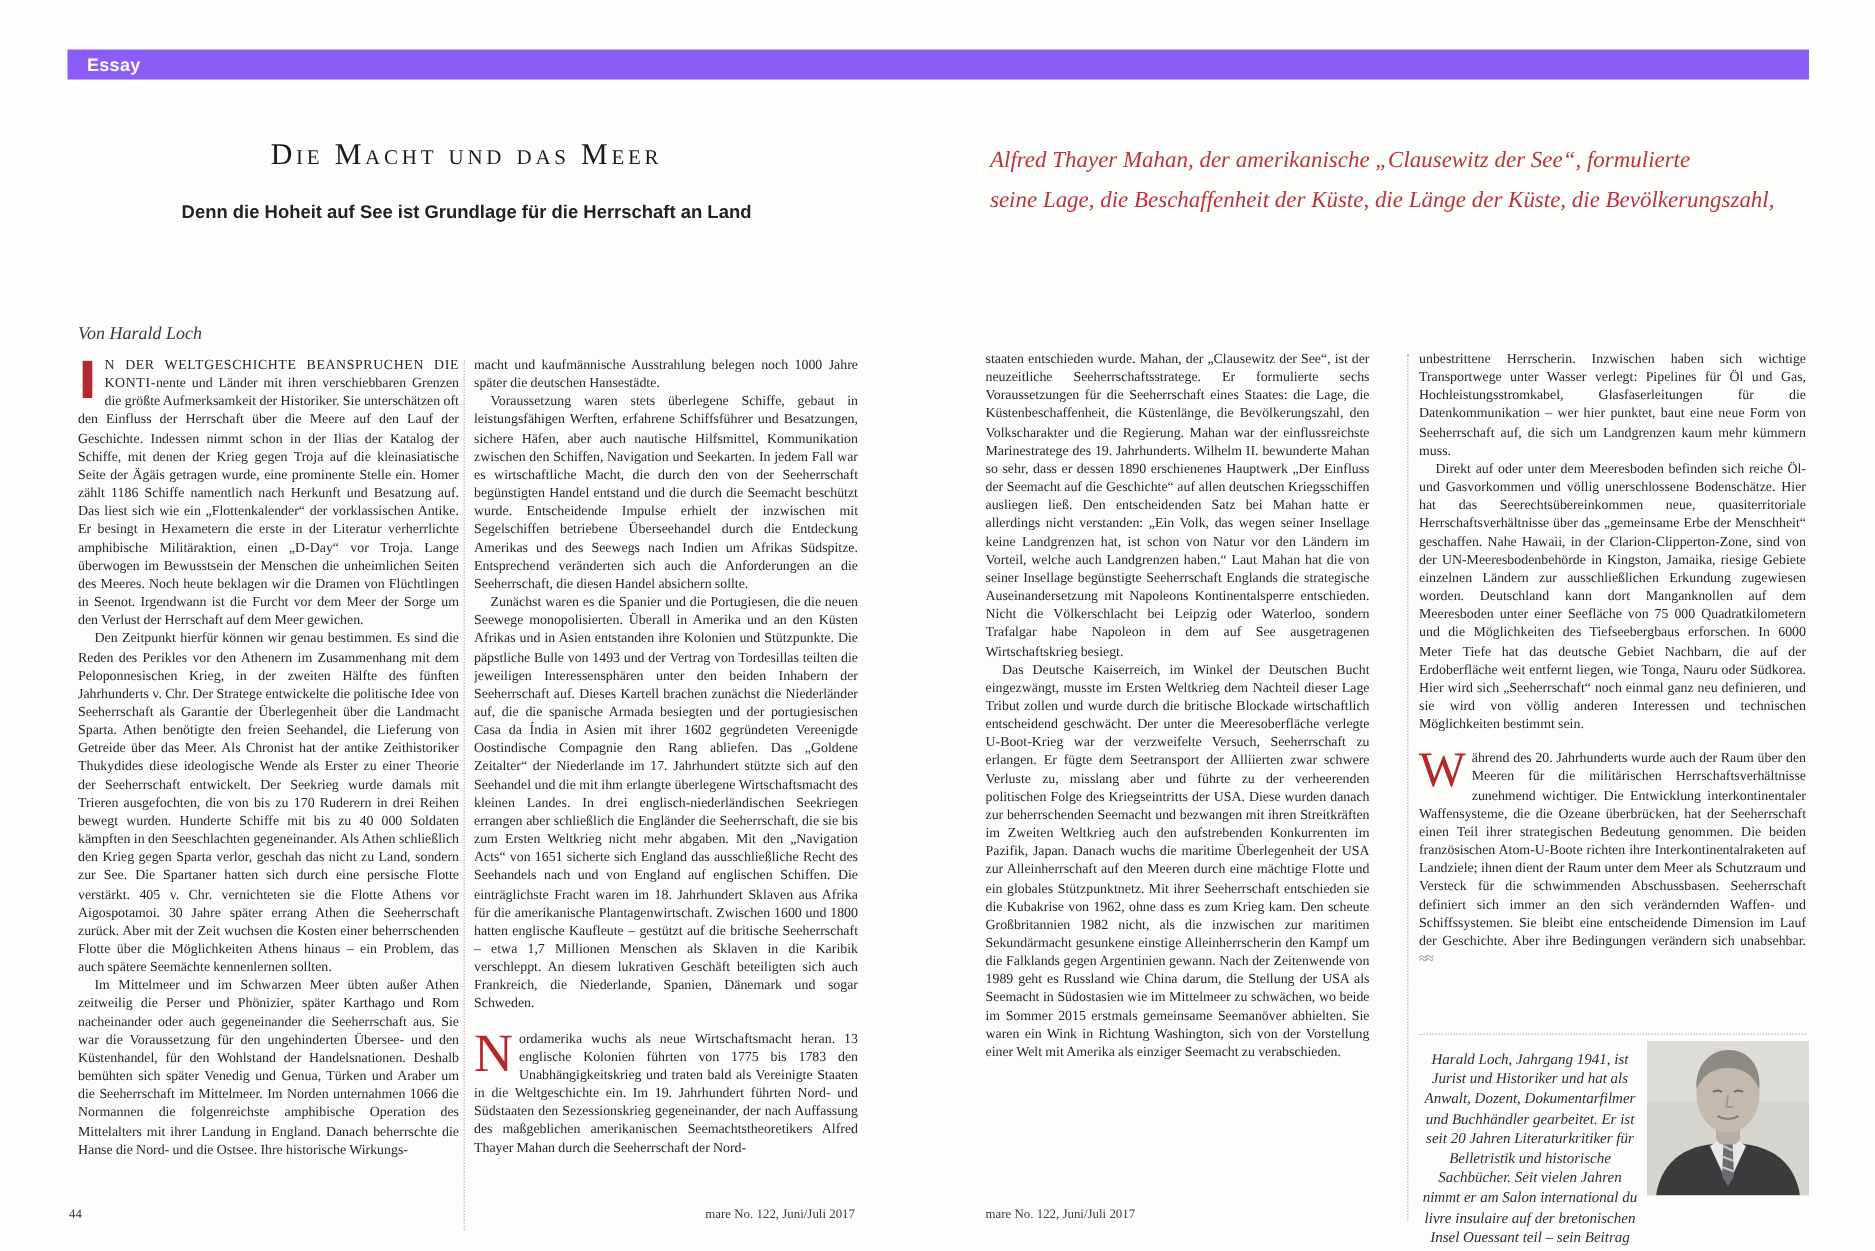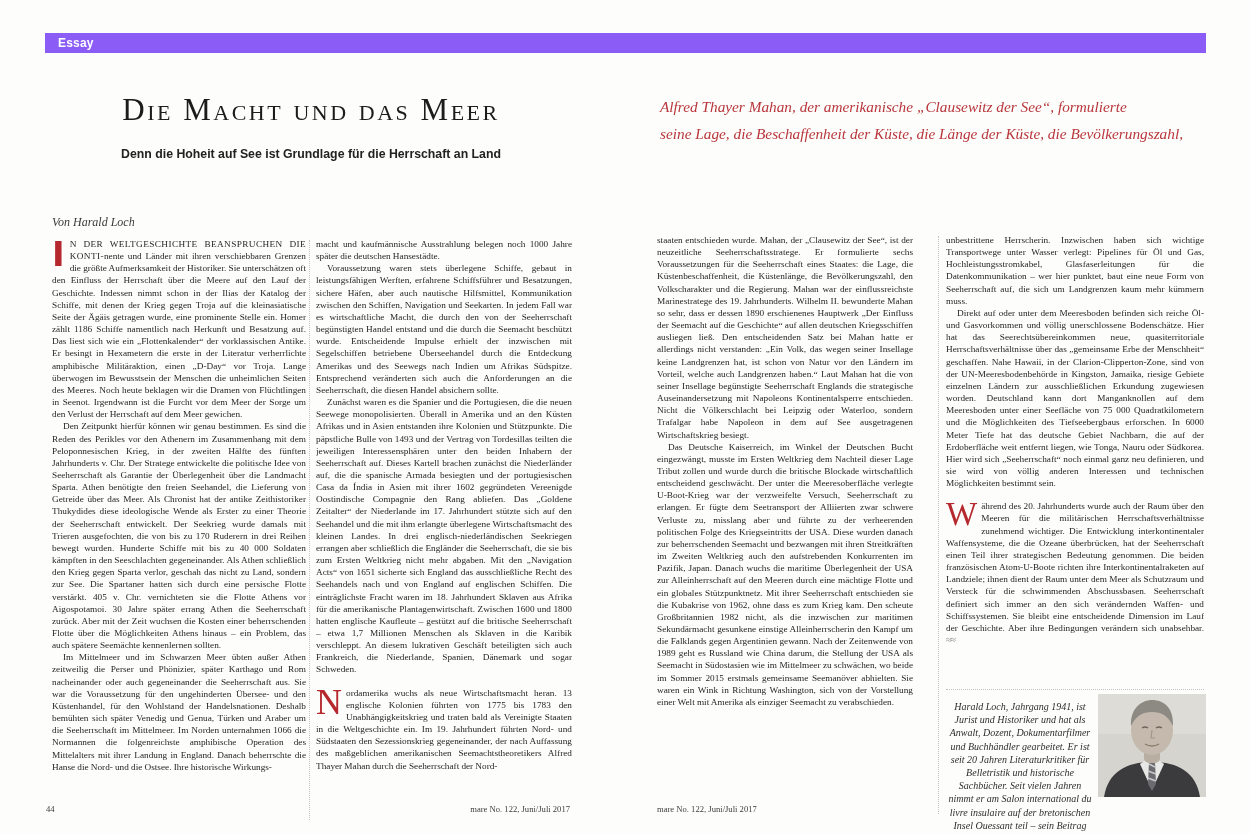--- a/index.html
+++ b/index.html
@@ -14,21 +14,21 @@
     background:#8b5cf6;display:flex;align-items:center;
   }
   .essay-bar .label{
     font-family:"Liberation Sans", sans-serif;font-weight:bold;
     color:#ffffff;font-size:12px;padding-left:13px;letter-spacing:.2px;
   }
   
   .title-block{position:absolute;left:52px;top:92px;width:518px;text-align:center;}
   .main-title{
     font-family:"Liberation Serif", serif;font-variant:small-caps;
-    font-size:31px;letter-spacing:2.5px;color:#1c1c1c;font-weight:500;
+    font-size:20px;letter-spacing:2.5px;color:#1c1c1c;font-weight:500;
     white-space:nowrap;
   }
   .subtitle{
     margin-top:17px;font-family:"Liberation Sans", sans-serif;font-weight:bold;
     font-size:12.3px;line-height:19px;color:#222;
   }
   .byline{
     position:absolute;left:52px;top:215px;font-style:italic;font-size:12px;color:#3a3a3a;
   }
   

